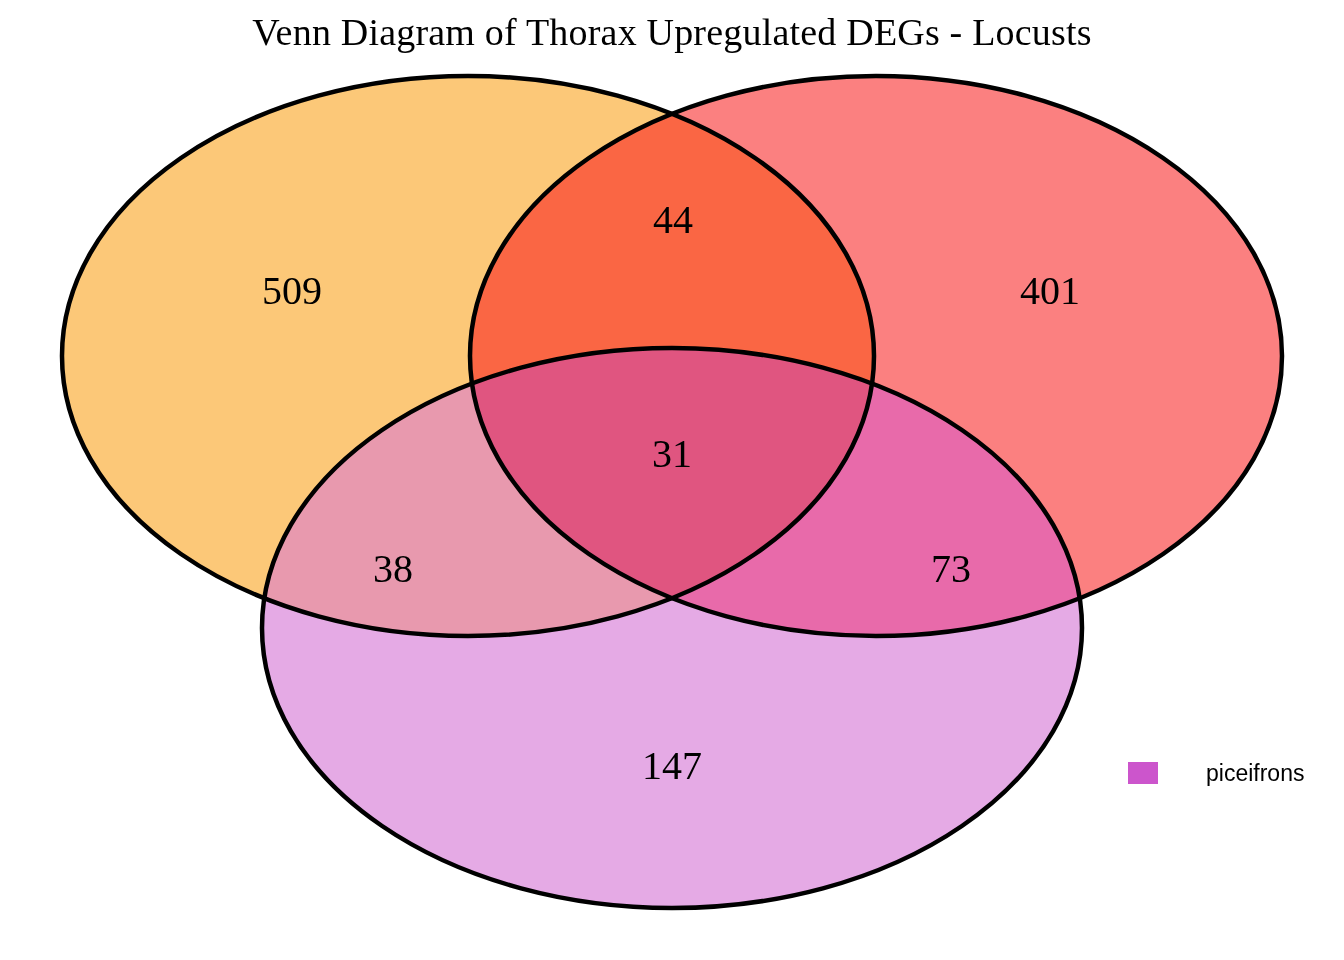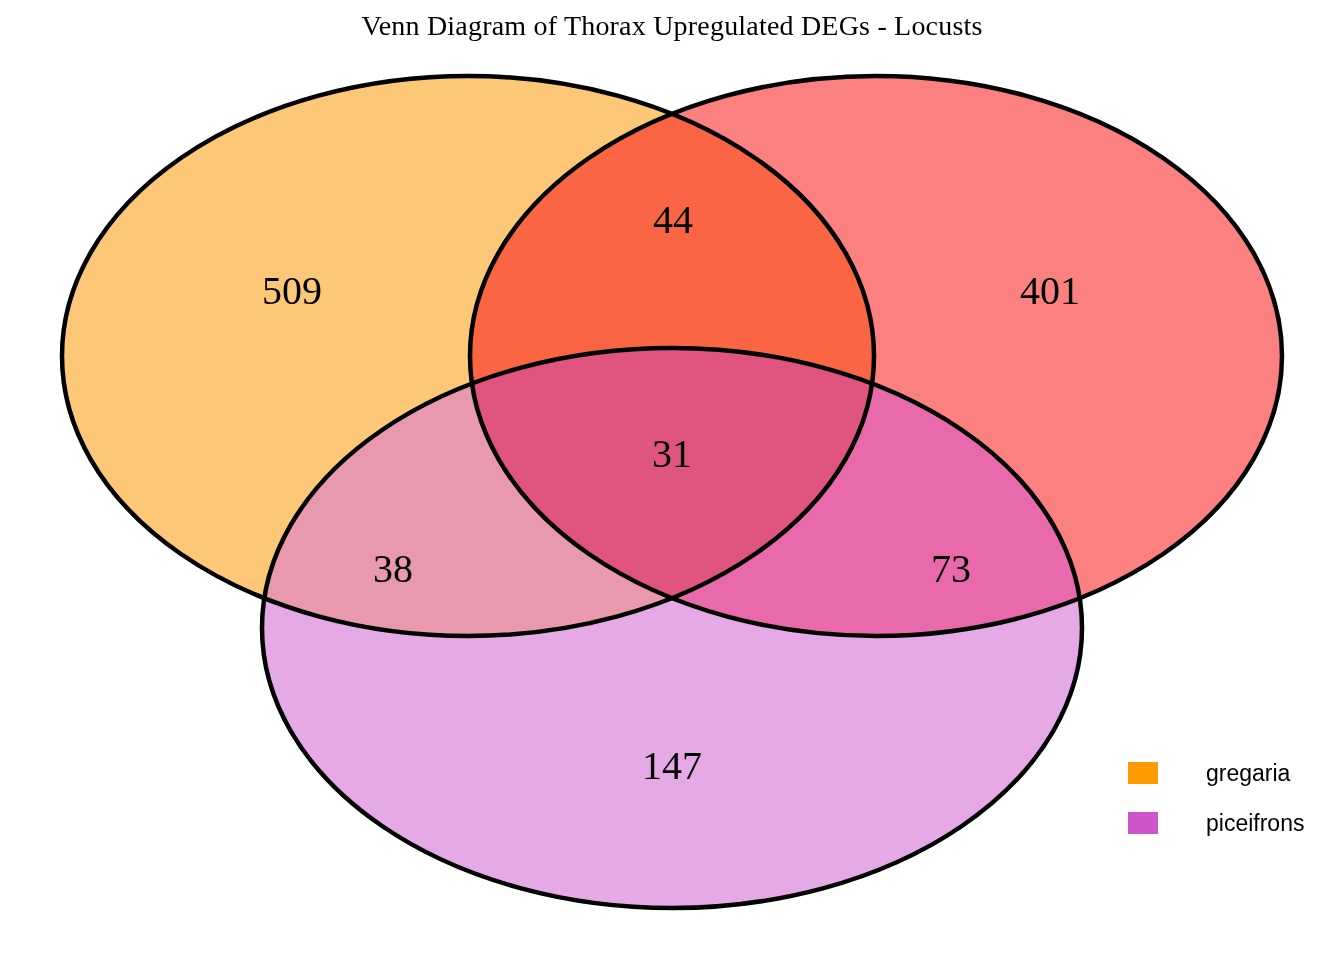--- a/index.html
+++ b/index.html
@@ -20,21 +20,21 @@
     height: 960px;
     background: #ffffff;
   }
   .plot-title {
     position: absolute;
     top: 10px;
     left: 0;
     width: 1344px;
     text-align: center;
     font-family: "Liberation Serif", serif;
-    font-size: 28px;
+    font-size: 38px;
     color: #000000;
     letter-spacing: 0.2px;
     white-space: nowrap;
   }
   #venn-svg {
     position: absolute;
     top: 0;
     left: 0;
   }
   .region-count {
@@ -137,24 +137,20 @@
       <text class="region-count" x="393" y="573">38</text>
 
       <text class="region-count" x="951" y="573">73</text>
 
       <text class="region-count" x="672" y="458">31</text>
     </g>
   </svg>
 
   <div class="legend">
 
-    <div class="legend-row">
-      <span class="legend-swatch" style="background: rgb(255, 153, 0);"></span>
-      <span class="legend-label">gregaria</span>
-    </div>
 
 
     <div class="legend-row">
       <span class="legend-swatch" style="background: rgb(204, 85, 204);"></span>
       <span class="legend-label">piceifrons</span>
     </div>
   </div>
 
 </div>
 

